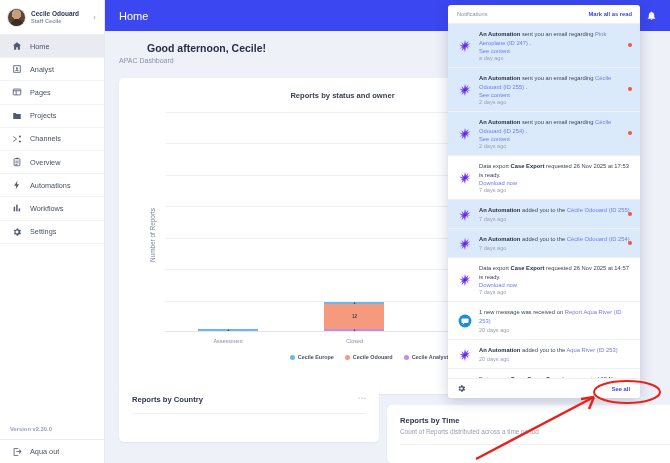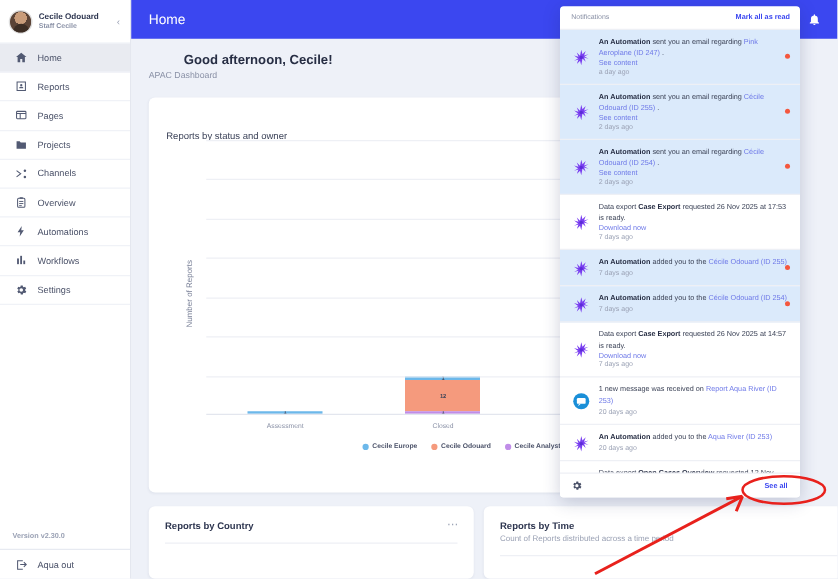--- a/index.html
+++ b/index.html
@@ -74,21 +74,21 @@
   .greeting { padding: 11px 0 0 14px; }
   .greet-title { font-size: 10.5px; font-weight: bold; color: #272e44; margin-left: 28px; }
   .greet-sub { font-size: 7px; color: #8a91a6; margin-top: 3px; }
 
   
   .card {
     background: #fff; border-radius: 5px; position: absolute;
     box-shadow: 0 1px 2px rgba(40,50,90,.06);
   }
   #chart-card { left: 14px; top: 78px; width: 433px; height: 316px; }
-  .card-title { font-size: 7.6px; color: #3b4258; padding: 26px 0 0 14px; font-weight: 400; }
+  .card-title { font-size: 7.6px; color: #3b4258; padding: 13px 0 0 14px; font-weight: 700; text-align: center; }
 
   .plot { position: absolute; left: 0; top: 26px; width: 433px; height: 262px; }
   .ylabel {
     position: absolute; left: 6px; top: 50%;
     transform: translateY(-50%) rotate(-90deg); transform-origin: center;
     font-size: 6.4px; color: #7b8299; white-space: nowrap;
   }
   .grid { position: absolute; left: 46px; top: 8px; right: 8px; bottom: 34px; }
   .gl { position: absolute; left: 0; right: 0; height: 1px; background: #eef0f5; }
   .axisline { position: absolute; left: 0; right: 0; bottom: 0; height: 1px; background: #e3e6ee; }
@@ -103,21 +103,21 @@
 
   .legend {
     position: absolute; left: 0; right: 0; bottom: 6px;
     display: flex; align-items: center; justify-content: center; gap: 11px;
     padding-left: 110px;
   }
   .leg { display: flex; align-items: center; gap: 3px; font-size: 5.4px; color: #4a5168; font-weight: bold; white-space: nowrap; }
   .dot { width: 5px; height: 5px; border-radius: 50%; flex: 0 0 5px; }
 
   
-  #country-card { left: 14px; top: 405px; width: 260px; height: 58px; }
+  #country-card { left: 14px; top: 384px; width: 260px; height: 58px; }
   #time-card { left: 282px; top: 405px; width: 375px; height: 58px; }
   .bc-head { display: flex; align-items: flex-start; padding: 11px 12px 0 13px; }
   .bc-title { font-size: 7.6px; font-weight: bold; color: #2e3650; flex: 1; }
   .bc-sub { font-size: 6.4px; color: #9aa1b4; padding: 3px 0 0 13px; }
   .dots3 { font-size: 9px; color: #9aa1b4; letter-spacing: .5px; cursor: pointer; line-height: 6px; }
   .bc-rule { height: 1px; background: #eef0f5; margin: 9px 13px 0 13px; }
 
   
   .notif-panel {
     position: absolute; left: 448px; top: 5px; width: 192px; height: 393px;
@@ -186,21 +186,21 @@
           <span>Home</span>
         </div>
         <div class="nav-item">
           <span class="ico">
             <svg viewBox="0 0 24 24">
               <path d="M4 4h16v16H4z" fill="none" stroke="#525a73" stroke-width="2"></path>
               <circle cx="12" cy="10" r="2.2"></circle>
               <path d="M8 16c0-2.2 1.8-3 4-3s4 .8 4 3z"></path>
             </svg>
           </span>
-          <span>Reports</span>
+          <span>Analyst</span>
         </div>
         <div class="nav-item">
           <span class="ico">
             <svg viewBox="0 0 24 24">
               <rect x="3" y="5" width="18" height="14" rx="1.5" fill="none" stroke="#525a73" stroke-width="2"></rect>
               <path d="M3 9h18M10 9v10"></path>
               <path d="M3 9h18" stroke="#525a73" stroke-width="2"></path>
               <path d="M10 9v10" stroke="#525a73" stroke-width="2"></path>
             </svg>
           </span>

